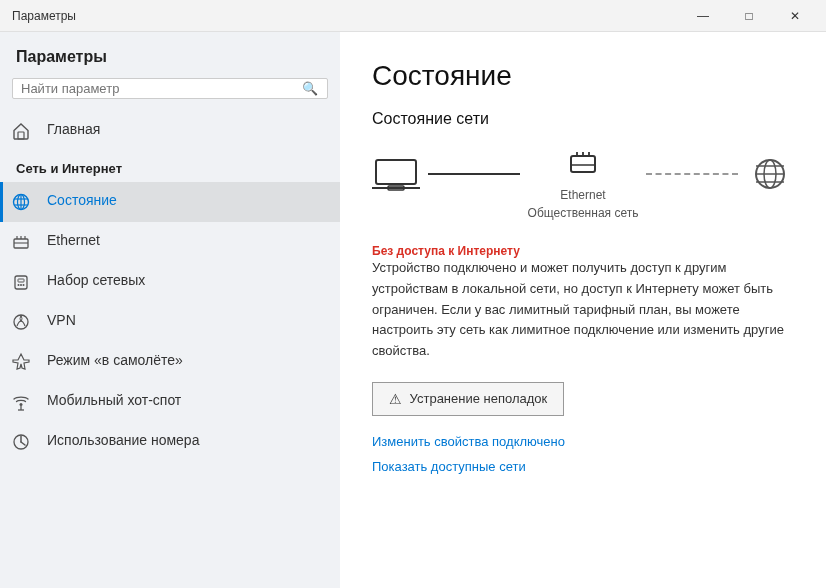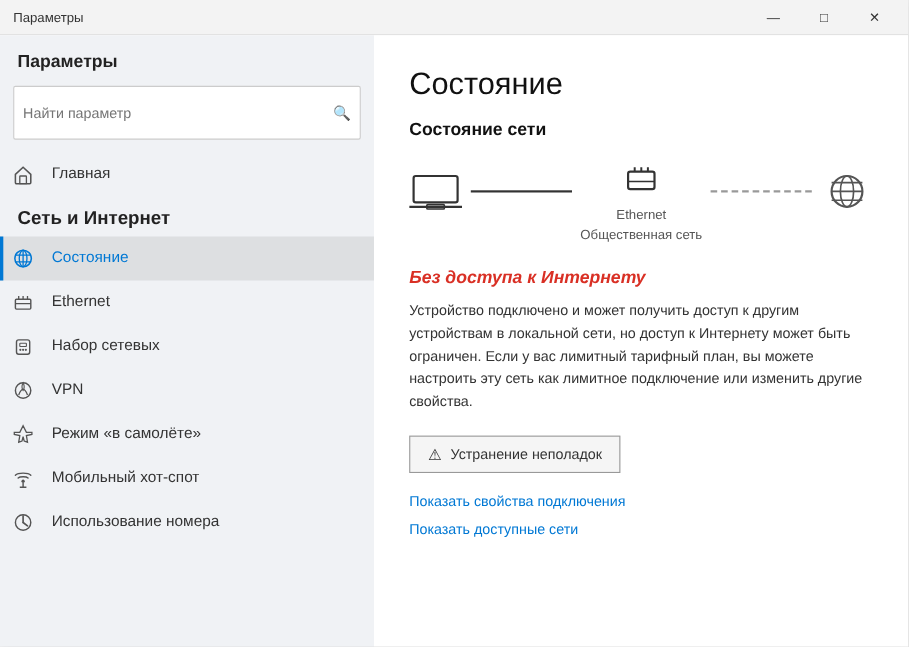--- a/index.html
+++ b/index.html
@@ -71,37 +71,37 @@
       font-weight: 600;
       color: #222;
     }
     .sidebar-search {
       margin: 4px 12px 12px 12px;
       display: flex;
       align-items: center;
       background: #fff;
       border: 1px solid #ccc;
       border-radius: 2px;
-      padding: 16px 8px;
+      padding: 2px 8px;
     }
     .sidebar-search input {
       border: none;
       outline: none;
       background: transparent;
       font-size: 13px;
       color: #555;
       width: 100%;
     }
     .sidebar-search-icon {
       color: #666;
       font-size: 13px;
     }
     .sidebar-section-label {
       padding: 10px 16px 6px 16px;
-      font-size: 17px;
+      font-size: 13px;
       font-weight: 700;
       color: #222;
     }
     .sidebar-item {
       display: flex;
       align-items: flex-start;
       padding: 10px 8px;
       cursor: pointer;
       color: #333;
       font-size: 14px;
@@ -127,21 +127,21 @@
       overflow-y: auto;
     }
     .page-title {
       font-size: 28px;
       font-weight: 300;
       color: #111;
       margin-bottom: 18px;
     }
     .section-title {
       font-size: 16px;
-      font-weight: 700;
+      font-weight: 400;
       color: #111;
       margin-bottom: 20px;
     }
     .network-diagram {
       display: flex;
       align-items: center;
       margin-bottom: 24px;
     }
     .net-icon {
       display: flex;
@@ -162,25 +162,23 @@
       margin-bottom: 20px;
     }
     .net-dashed {
       flex: 1;
       height: 2px;
       border-top: 2px dashed #999;
       margin: 0 8px;
       margin-bottom: 20px;
     }
     .no-internet {
-      font-size: 16px;
+      font-size: 12px;
       font-weight: 600;
       color: #d93025;
-      margin-bottom: 10px;
-      font-style: italic;
     }
     .description {
       font-size: 13px;
       color: #333;
       line-height: 1.6;
       margin-bottom: 20px;
       max-width: 420px;
     }
     .troubleshoot-btn {
       display: inline-flex;
@@ -379,19 +377,19 @@
       <div class="no-internet">Без доступа к Интернету</div>
       <div class="description">Устройство подключено и может получить доступ к другим устройствам в локальной сети, но доступ к Интернету может быть ограничен. Если у вас лимитный тарифный план, вы можете настроить эту сеть как лимитное подключение или изменить другие свойства.</div>
 
       
       <button class="troubleshoot-btn">
         <span style="font-size:14px;">⚠</span>
         <span>Устранение неполадок</span>
       </button>
 
       
-      <a class="link-action">Показать свойства подключения</a>
+      <a class="link-action">Изменить свойства подключено</a>
       <a class="link-action">Показать доступные сети</a>
 
       
     </div>
   </div>
 </div>
 
 </body></html>

